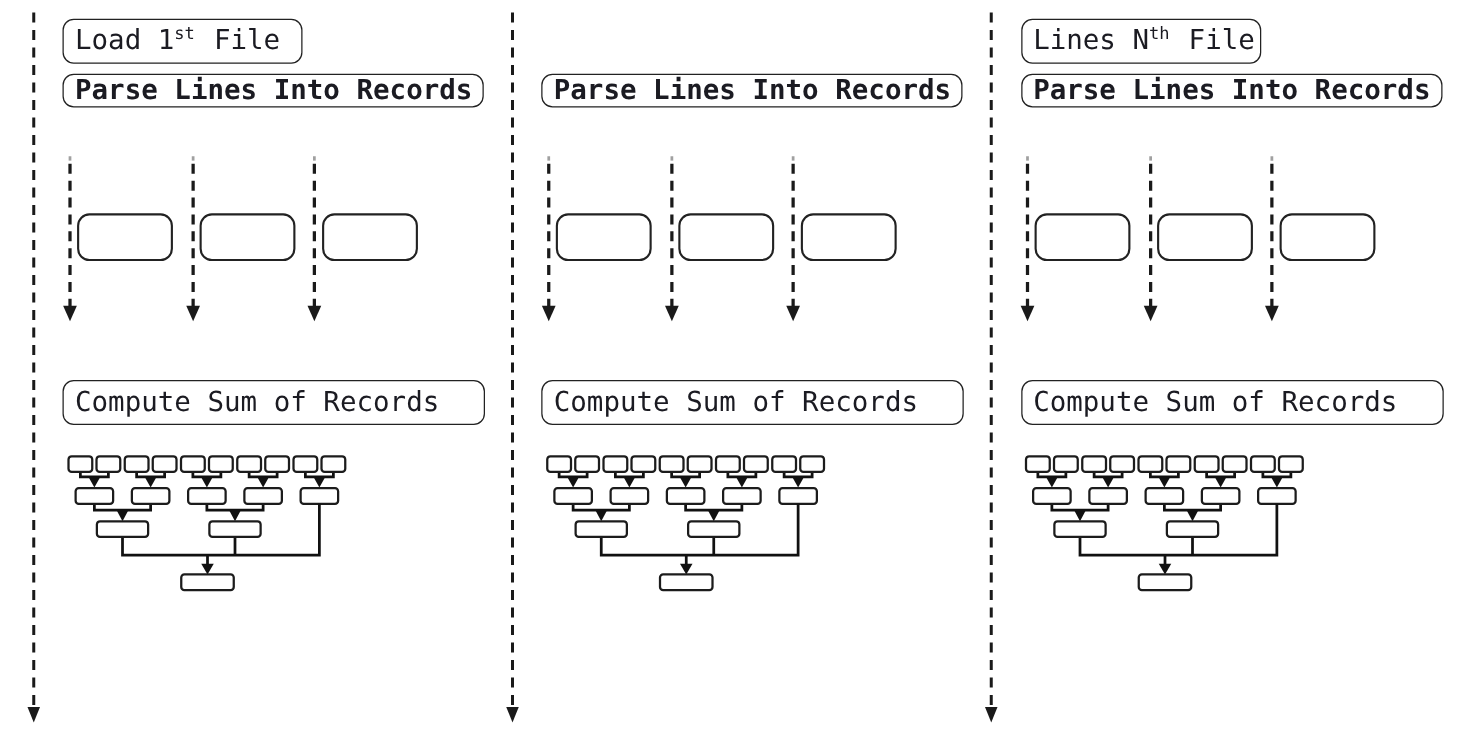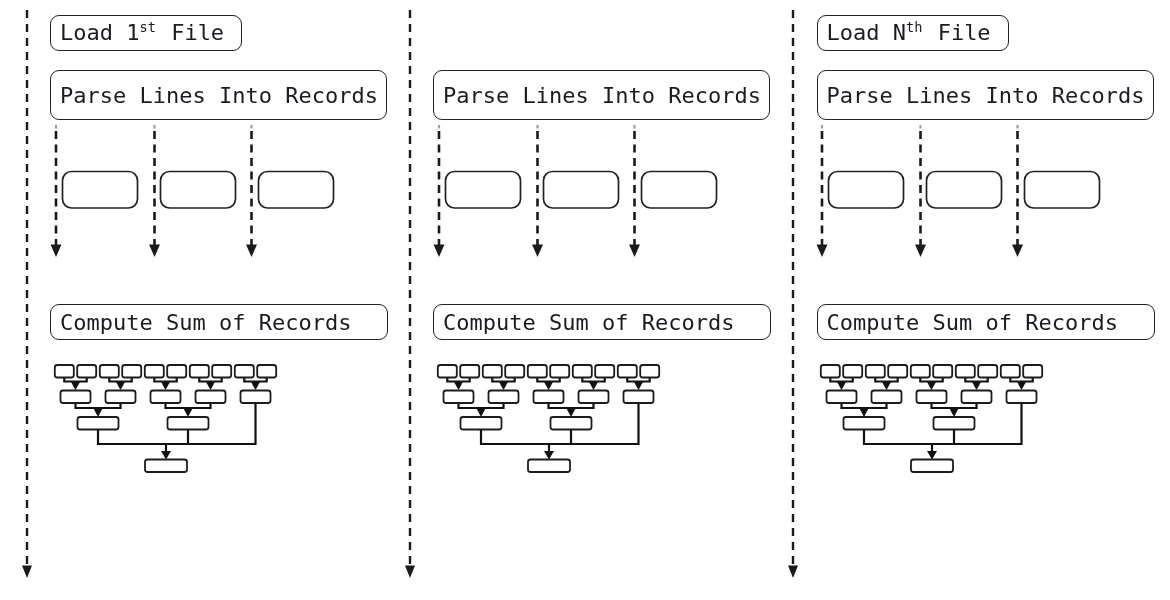--- a/index.html
+++ b/index.html
@@ -36,21 +36,21 @@
     letter-spacing:0;
   }
   .box sup{
     font-size:0.62em;
     vertical-align:baseline;
     position:relative;
     top:-8px;
     margin-right:2px;
   }
   .box.load    {top:14.5px; width:192px; height:36px;}
-  .box.parse   {top:70px; width:337px; height:50px;}
+  .box.parse   {top:59px; width:337px; height:27px;font-weight:bold;}
   .box.compute {top:304px;  width:338px; height:36px;}
 </style>
 </head>
 <body>
 
   <div class="column" style="left: 26.5px; text-align: right;">
     <svg class="col-svg" viewBox="0 0 383 600">
 
       <g>
         <path d="M0 10 V566" stroke="#1a1a1a" stroke-width="2.4" stroke-dasharray="8 6" fill="none"></path>
@@ -336,16 +336,16 @@
 
         <g fill="#ffffff" stroke="#1c1c1c" stroke-width="1.8">
           <rect x="50.5" y="57" width="41" height="12.5" rx="2.5"></rect>
           <rect x="140.5" y="57" width="41" height="12.5" rx="2.5"></rect>
         </g>
 
         <rect x="118" y="99.5" width="42" height="12.5" rx="2.5" fill="#ffffff" stroke="#1c1c1c" stroke-width="1.8"></rect>
       </g>
     </svg>
 
-    <div class="box load"><span><span>Load N</span><sup>th</sup><span> File</span></span></div>
+    <div class="box load"><span><span>Lines N</span><sup>th</sup><span> File</span></span></div>
     <div class="box parse"><span>Parse Lines Into Records</span></div>
     <div class="box compute"><span>Compute Sum of Records</span></div>
   </div>
 
 </body></html>

